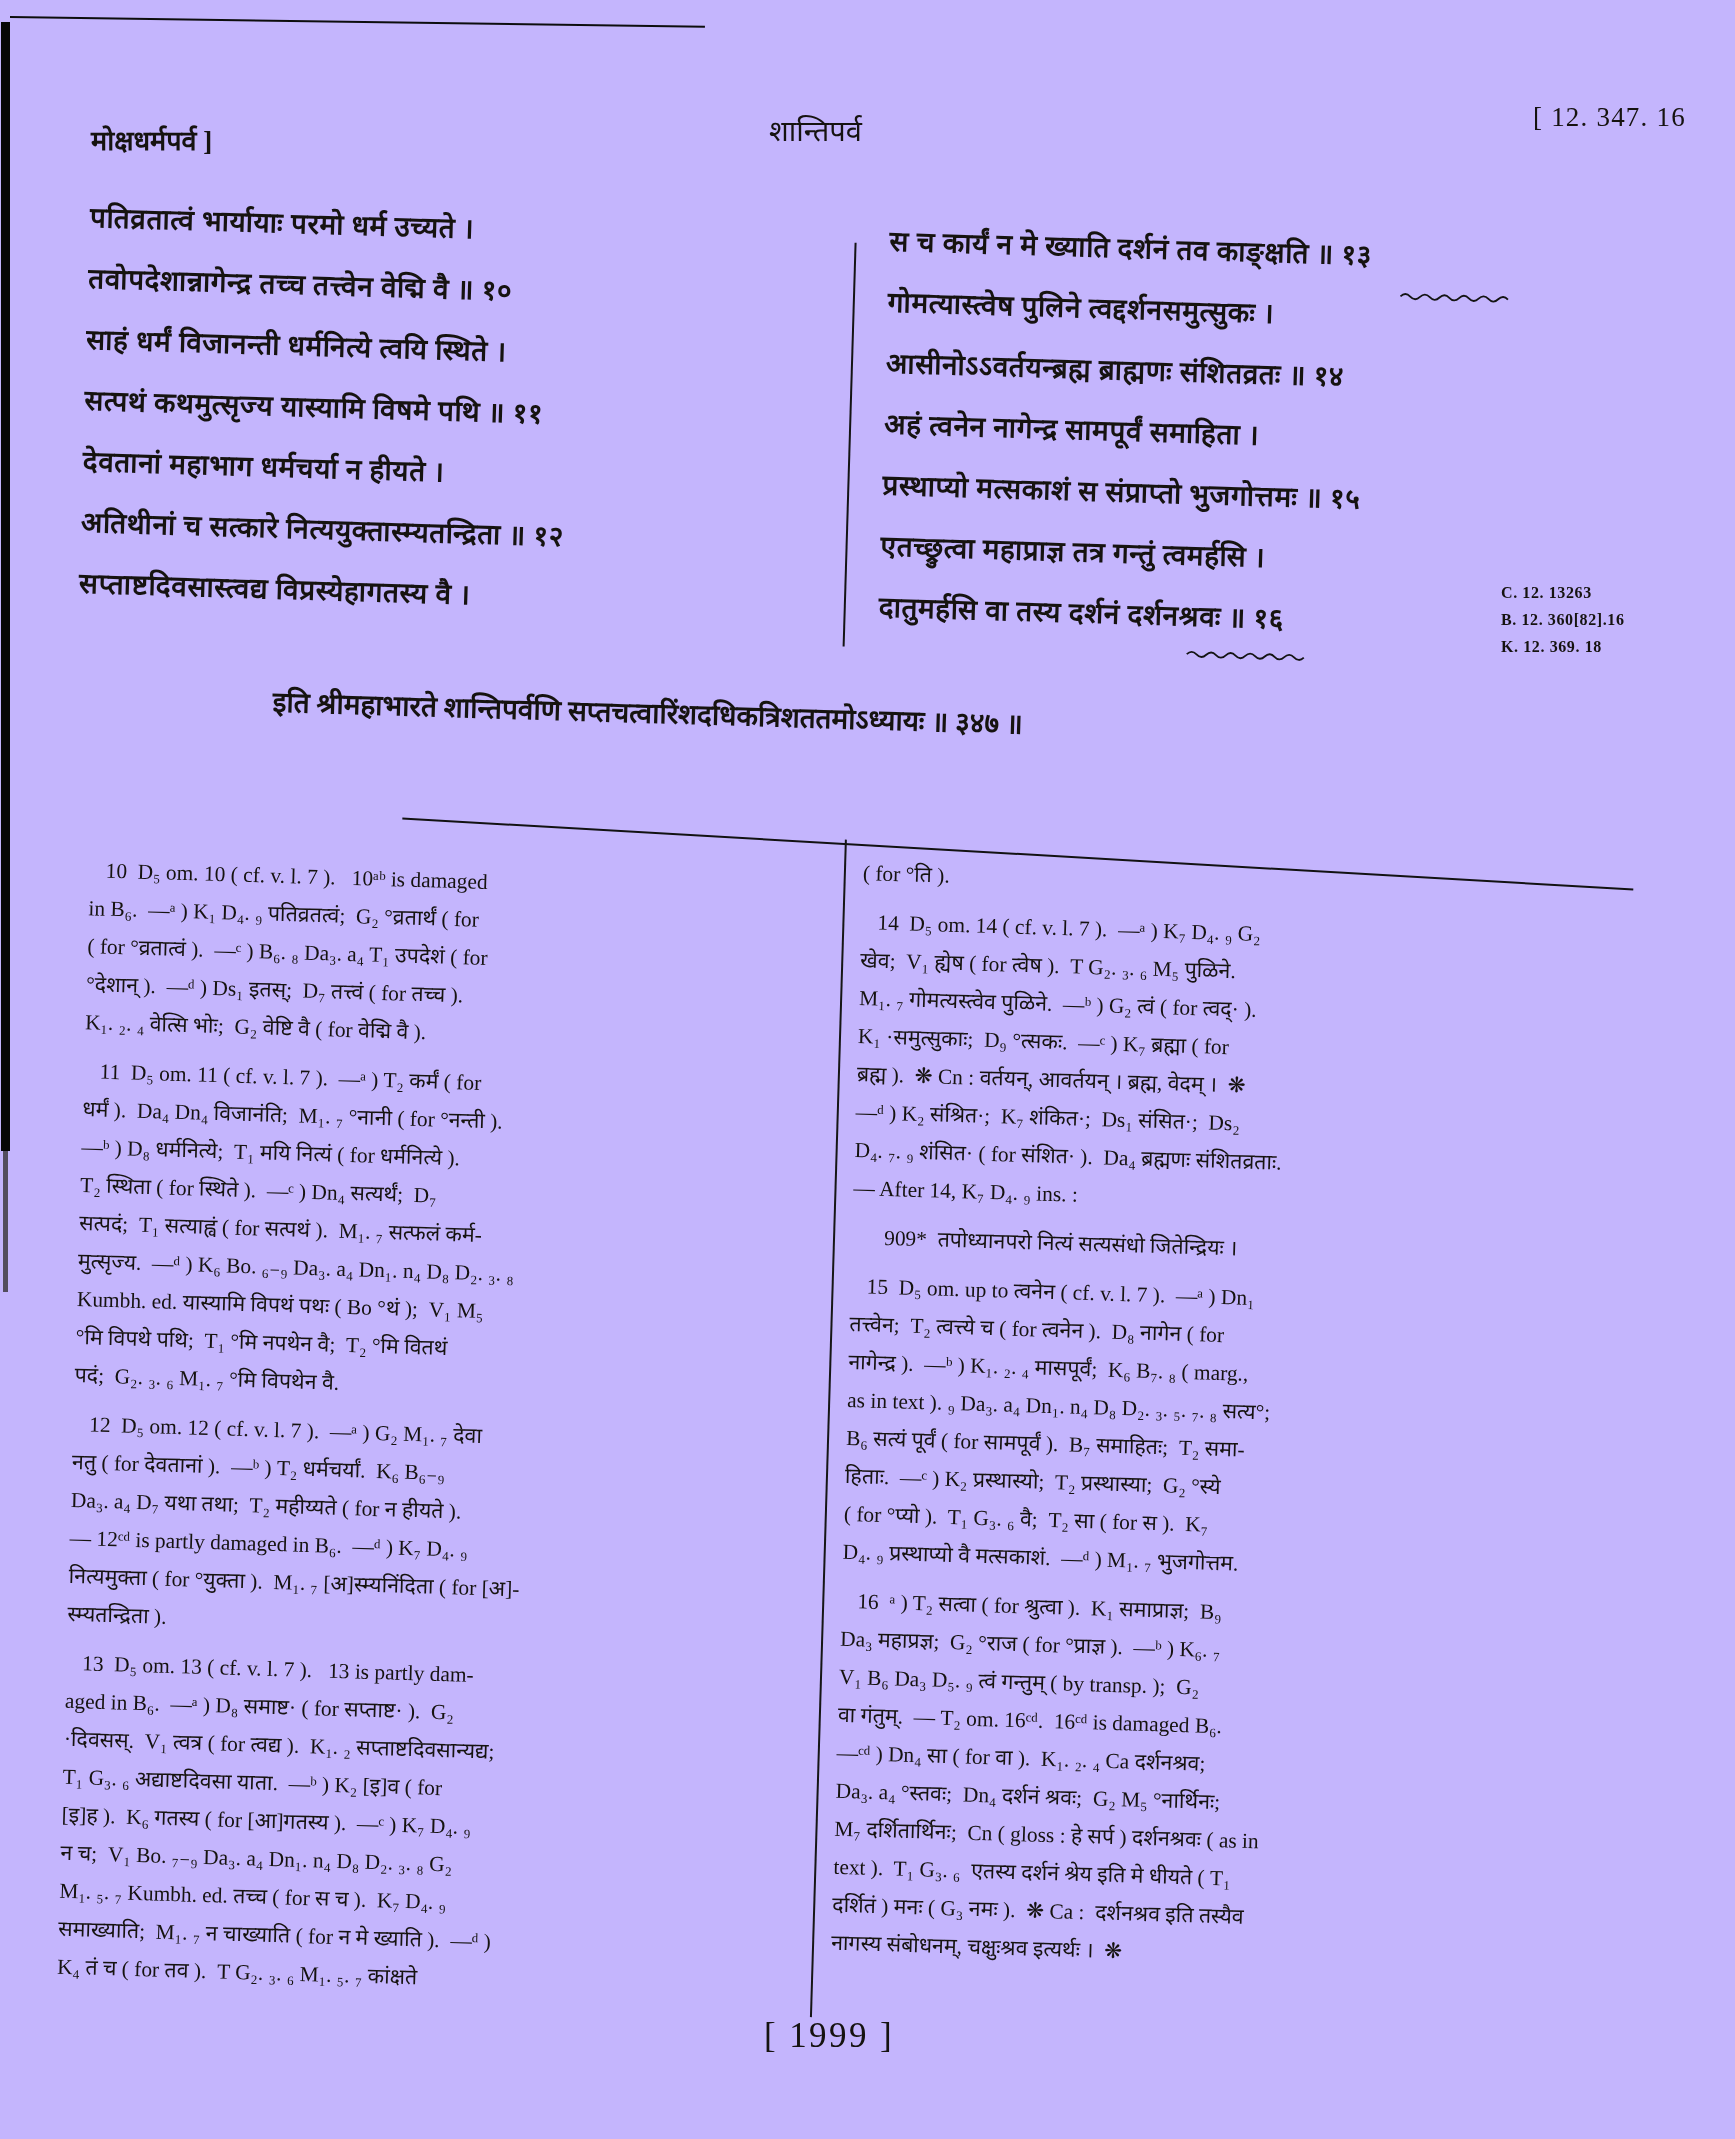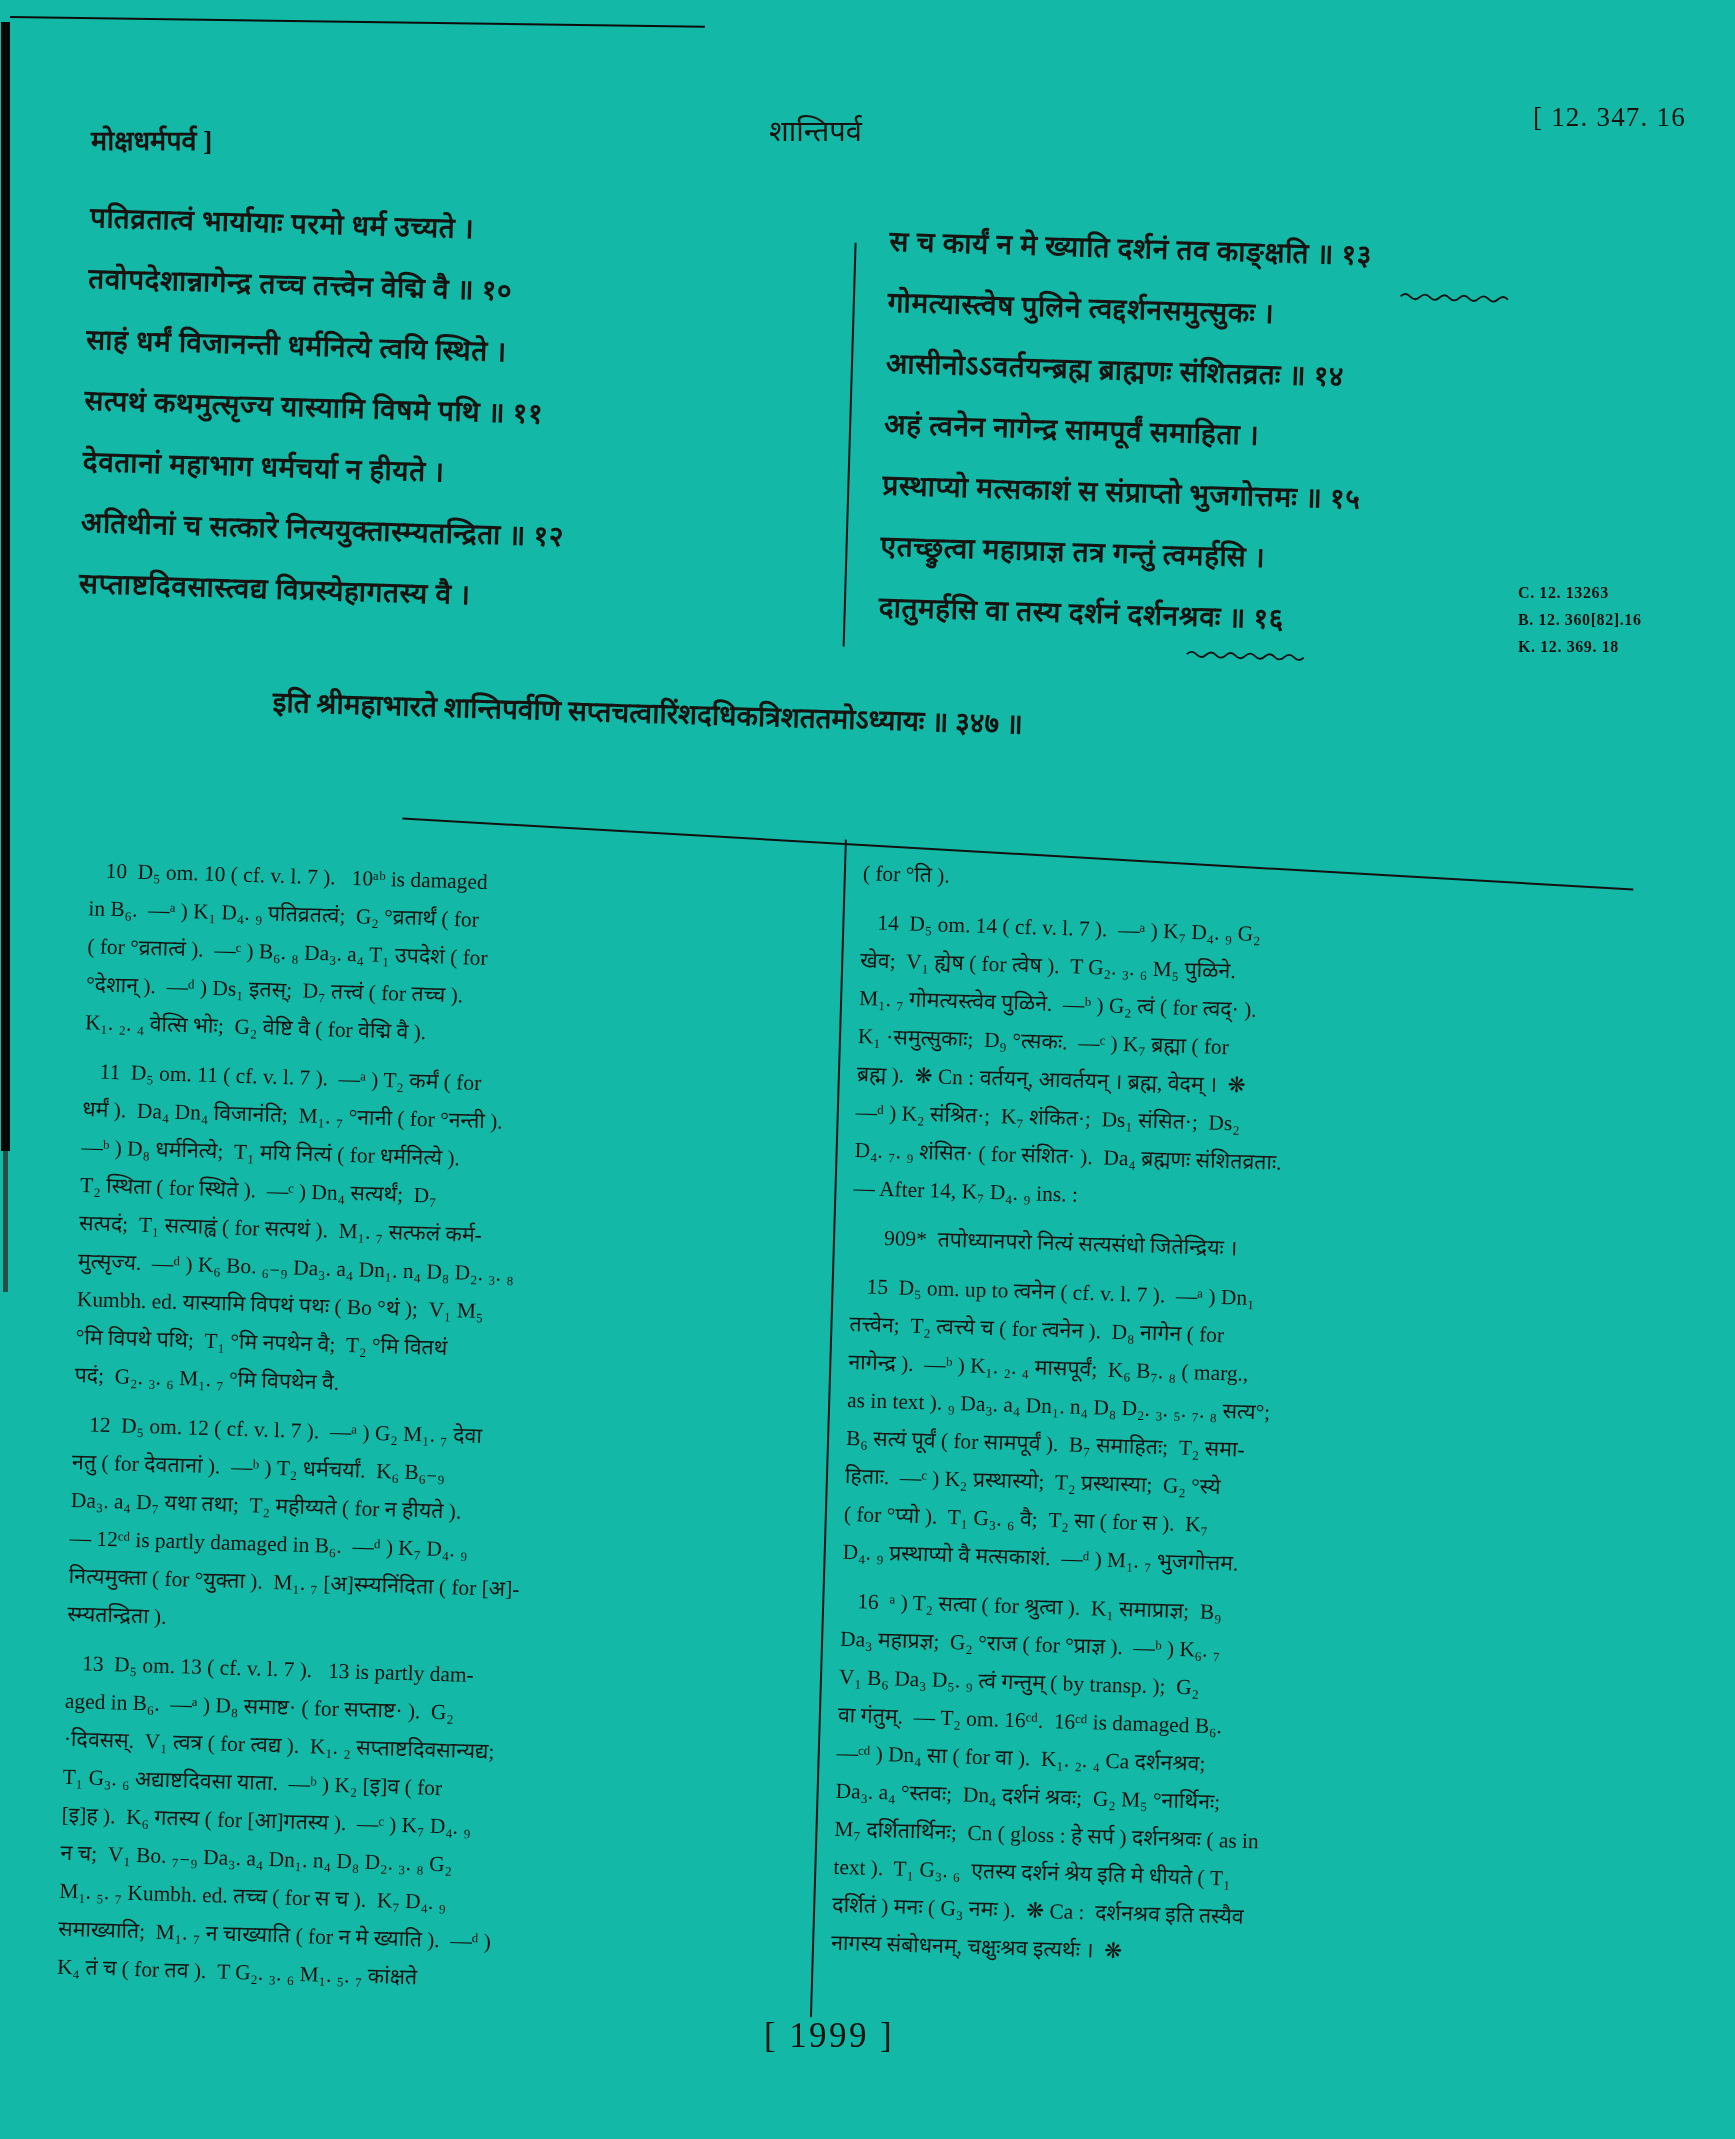--- a/index.html
+++ b/index.html
@@ -2,21 +2,21 @@
 <html style="font-size:9.8px"><head>
 <meta charset="utf-8">
 <style>
   html,body{margin:0;padding:0;}
   body{
     width:1735px;height:2140px;position:relative;
     background:#ffffff;
     font-family:"Liberation Serif","DejaVu Serif",serif;
     color:#161310;
   }
-  .page{position:absolute;inset:0;background:#14b8a6;overflow:hidden;}
+  .page{position:absolute;inset:0;background:#c4b5fd;overflow:hidden;}
 
   
   .edge-stripe{position:absolute;left:1.2px;top:22px;width:9.2px;height:1129px;background:#070707;}
   .edge-stripe2{position:absolute;left:3.1px;top:1151px;width:4.9px;height:141px;background:#2e2b28;opacity:.75;}
   .top-line{position:absolute;left:9.8px;top:16px;width:695px;height:2.4px;background:#0d0d0d;
     transform:rotate(0.8deg);transform-origin:0 0;}
 
   
   .hdr{position:absolute;white-space:pre;}
   .hdr-left{left:91px;top:121px;font-size:27px;font-weight:700;}
@@ -39,21 +39,21 @@
 
   .app-col{position:absolute;font-size:21.4px;line-height:38px;}
   .app-col-left{left:110px;top:851px;width:750px;}
   .app-col-right{left:883px;top:831px;width:774px;}
   .app-line-group{margin-bottom:11px;}
   .app-line{white-space:pre;}
   .arule{position:absolute;left:864px;top:817px;width:1.8px;height:1178px;background:#161616;}
 
   .margin-refs{position:absolute;left:1501px;top:579px;font-size:16px;font-weight:700;
     line-height:27px;letter-spacing:0.6px;}
-  .margin-ref-line{white-space:pre;margin-left:17px;}
+  .margin-ref-line{white-space:pre;}
 
   .footer-no{position:absolute;left:764px;top:2016px;font-size:35px;letter-spacing:2.4px;white-space:pre;text-align:right;}
 
   .wavy{position:absolute;}
   .wavy svg{display:block;}
 </style>
 </head>
 <body>
 
 <div class="page">

